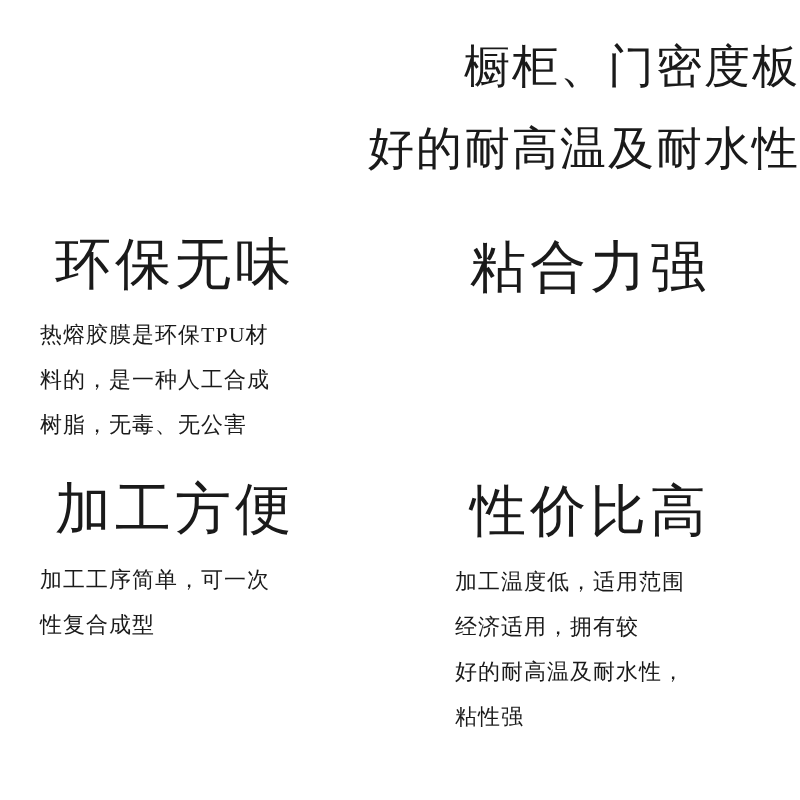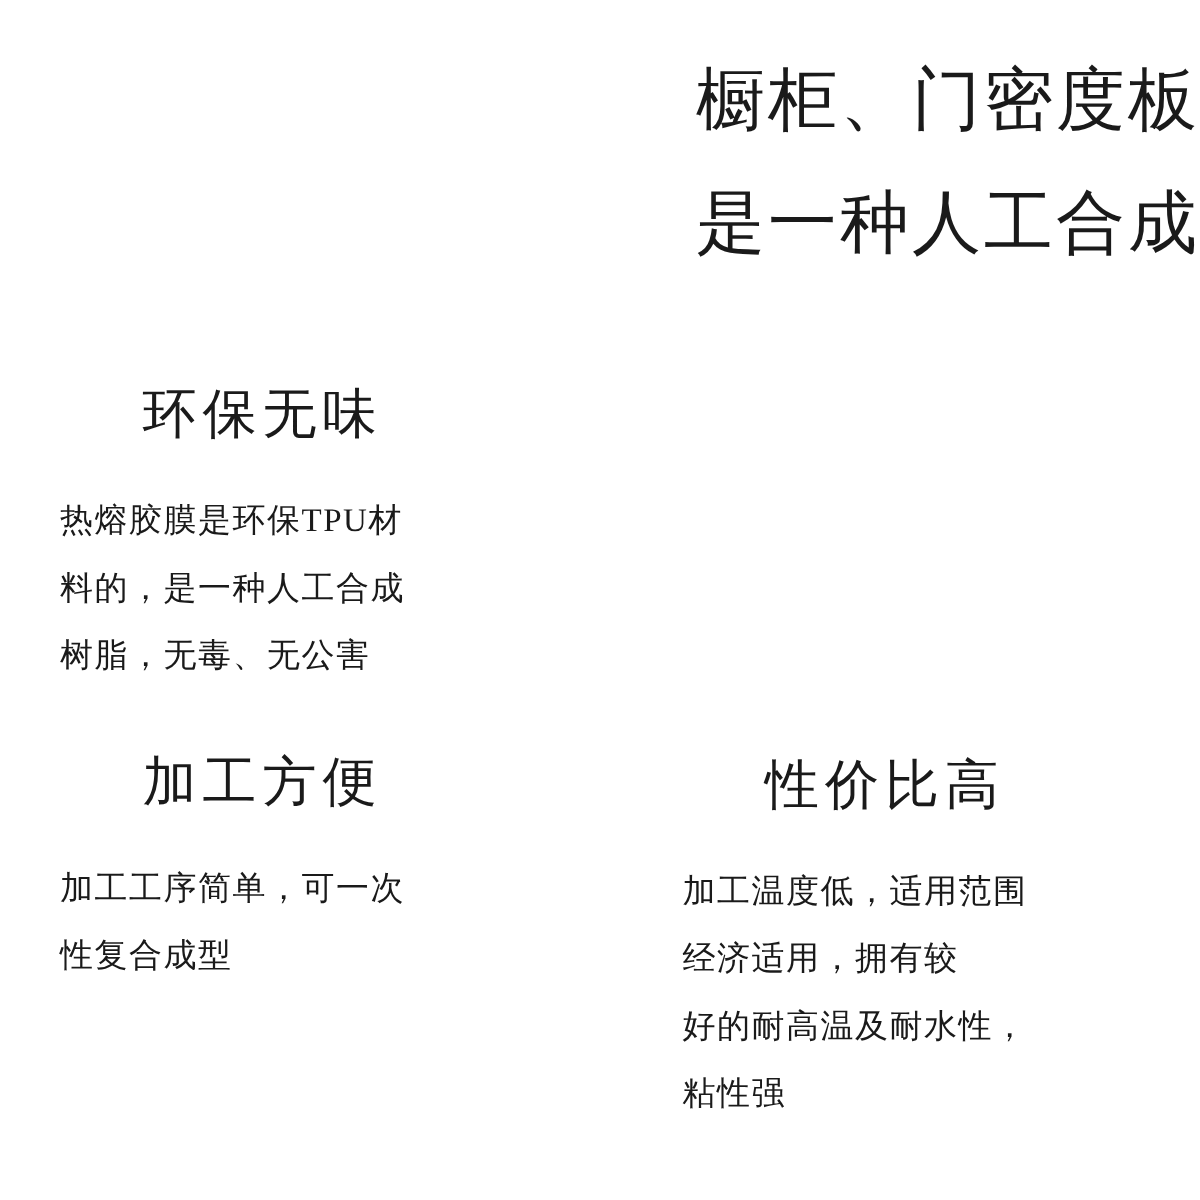--- a/index.html
+++ b/index.html
@@ -26,22 +26,22 @@
     letter-spacing: 2px;
   }
   .title .line {
     line-height: 82px;
   }
   .sec {
     position: absolute;
     width: 335px;
   }
   .sec h2 {
-    margin: 12px 0 24px 0;
-    font-size: 36px;
+    margin: 0 0 24px 0;
+    font-size: 56px;
     font-weight: normal;
     line-height: 48px;
     text-align: center;
     width: 270px;
     letter-spacing: 4px;
   }
   .sec p {
     margin: 0;
     font-size: 22px;
     line-height: 45px;
@@ -53,31 +53,32 @@
   .sec-bl { left: 40px;  top: 485px; }
   .sec-br { left: 455px; top: 487px; }
 </style>
 </head>
 <body>
 
 <div class="page">
 
   <div class="title">
     <div class="line">橱柜、门密度板</div>
-    <div class="line">是一种人工合成</div>
+    <div class="line">好的耐高温及耐水性</div>
   </div>
 
   <section class="sec sec-tl">
     <h2>环保无味</h2>
     <p>热熔胶膜是环保TPU材
 料的，是一种人工合成
 树脂，无毒、无公害</p>
   </section>
 
   <section class="sec sec-tr">
+    <h2>粘合力强</h2>
   </section>
 
   <section class="sec sec-br">
     <h2>性价比高</h2>
     <p>加工温度低，适用范围
 经济适用，拥有较
 好的耐高温及耐水性，
 粘性强</p>
   </section>
 

